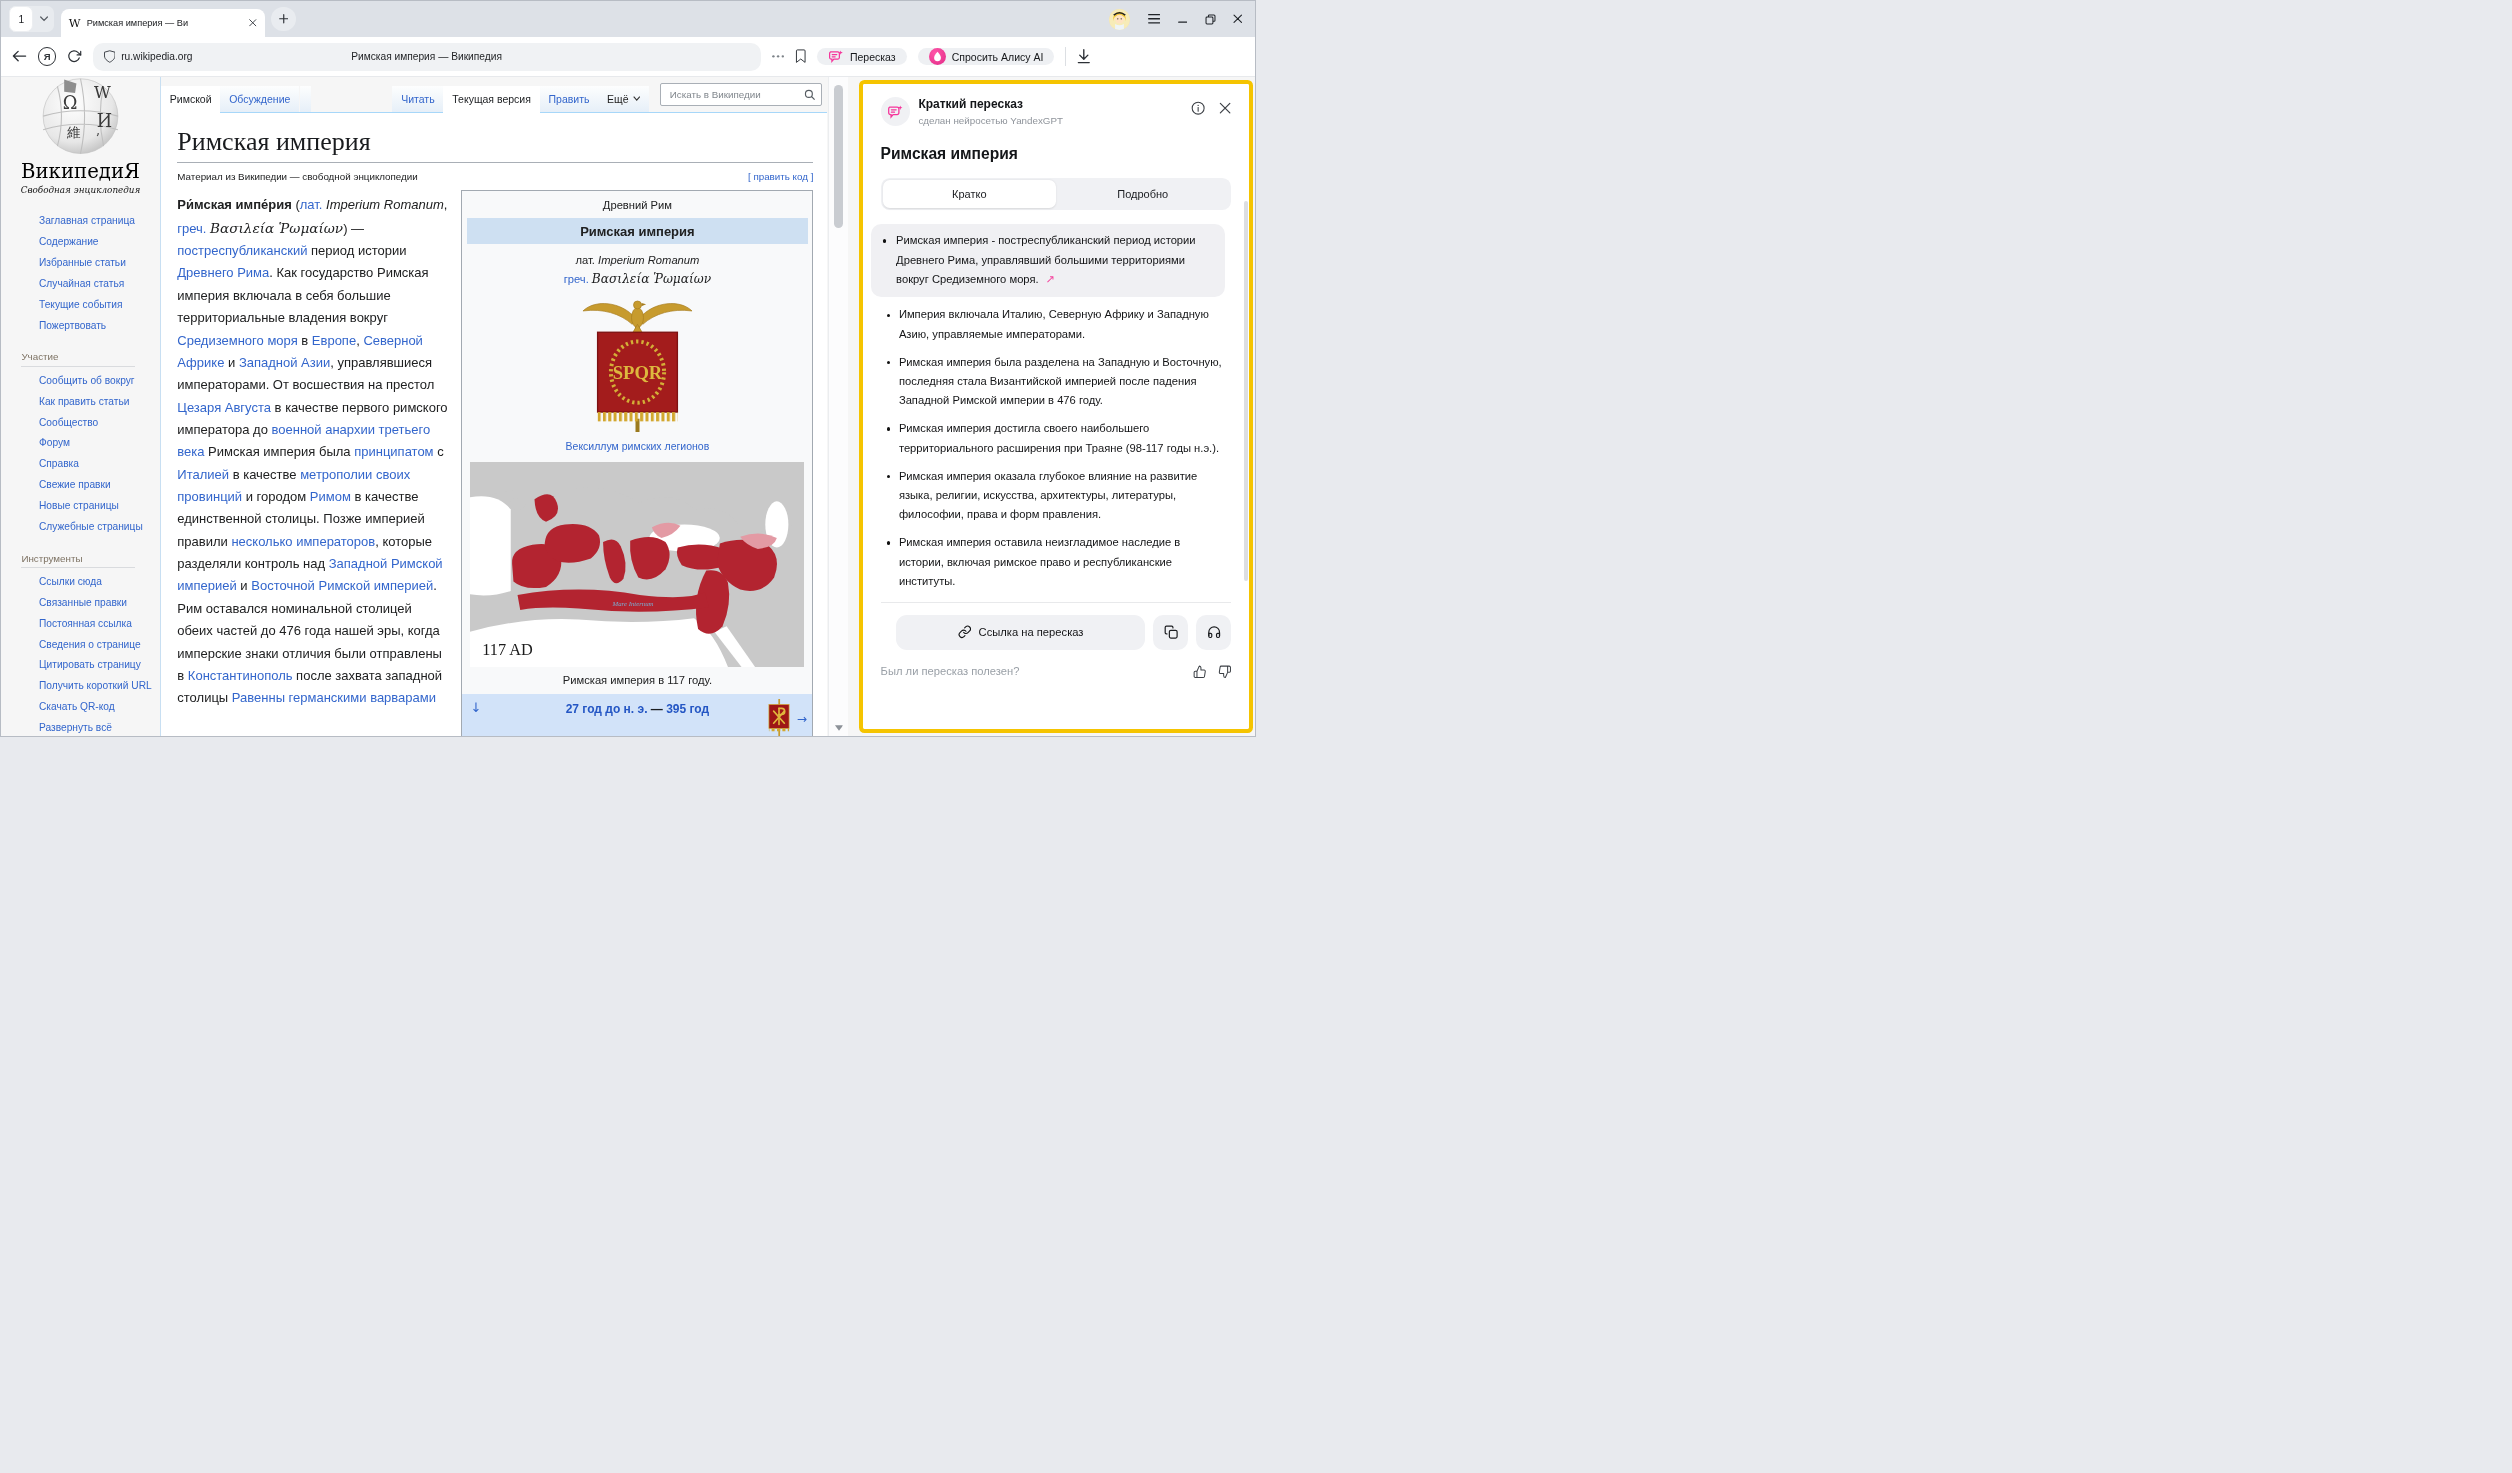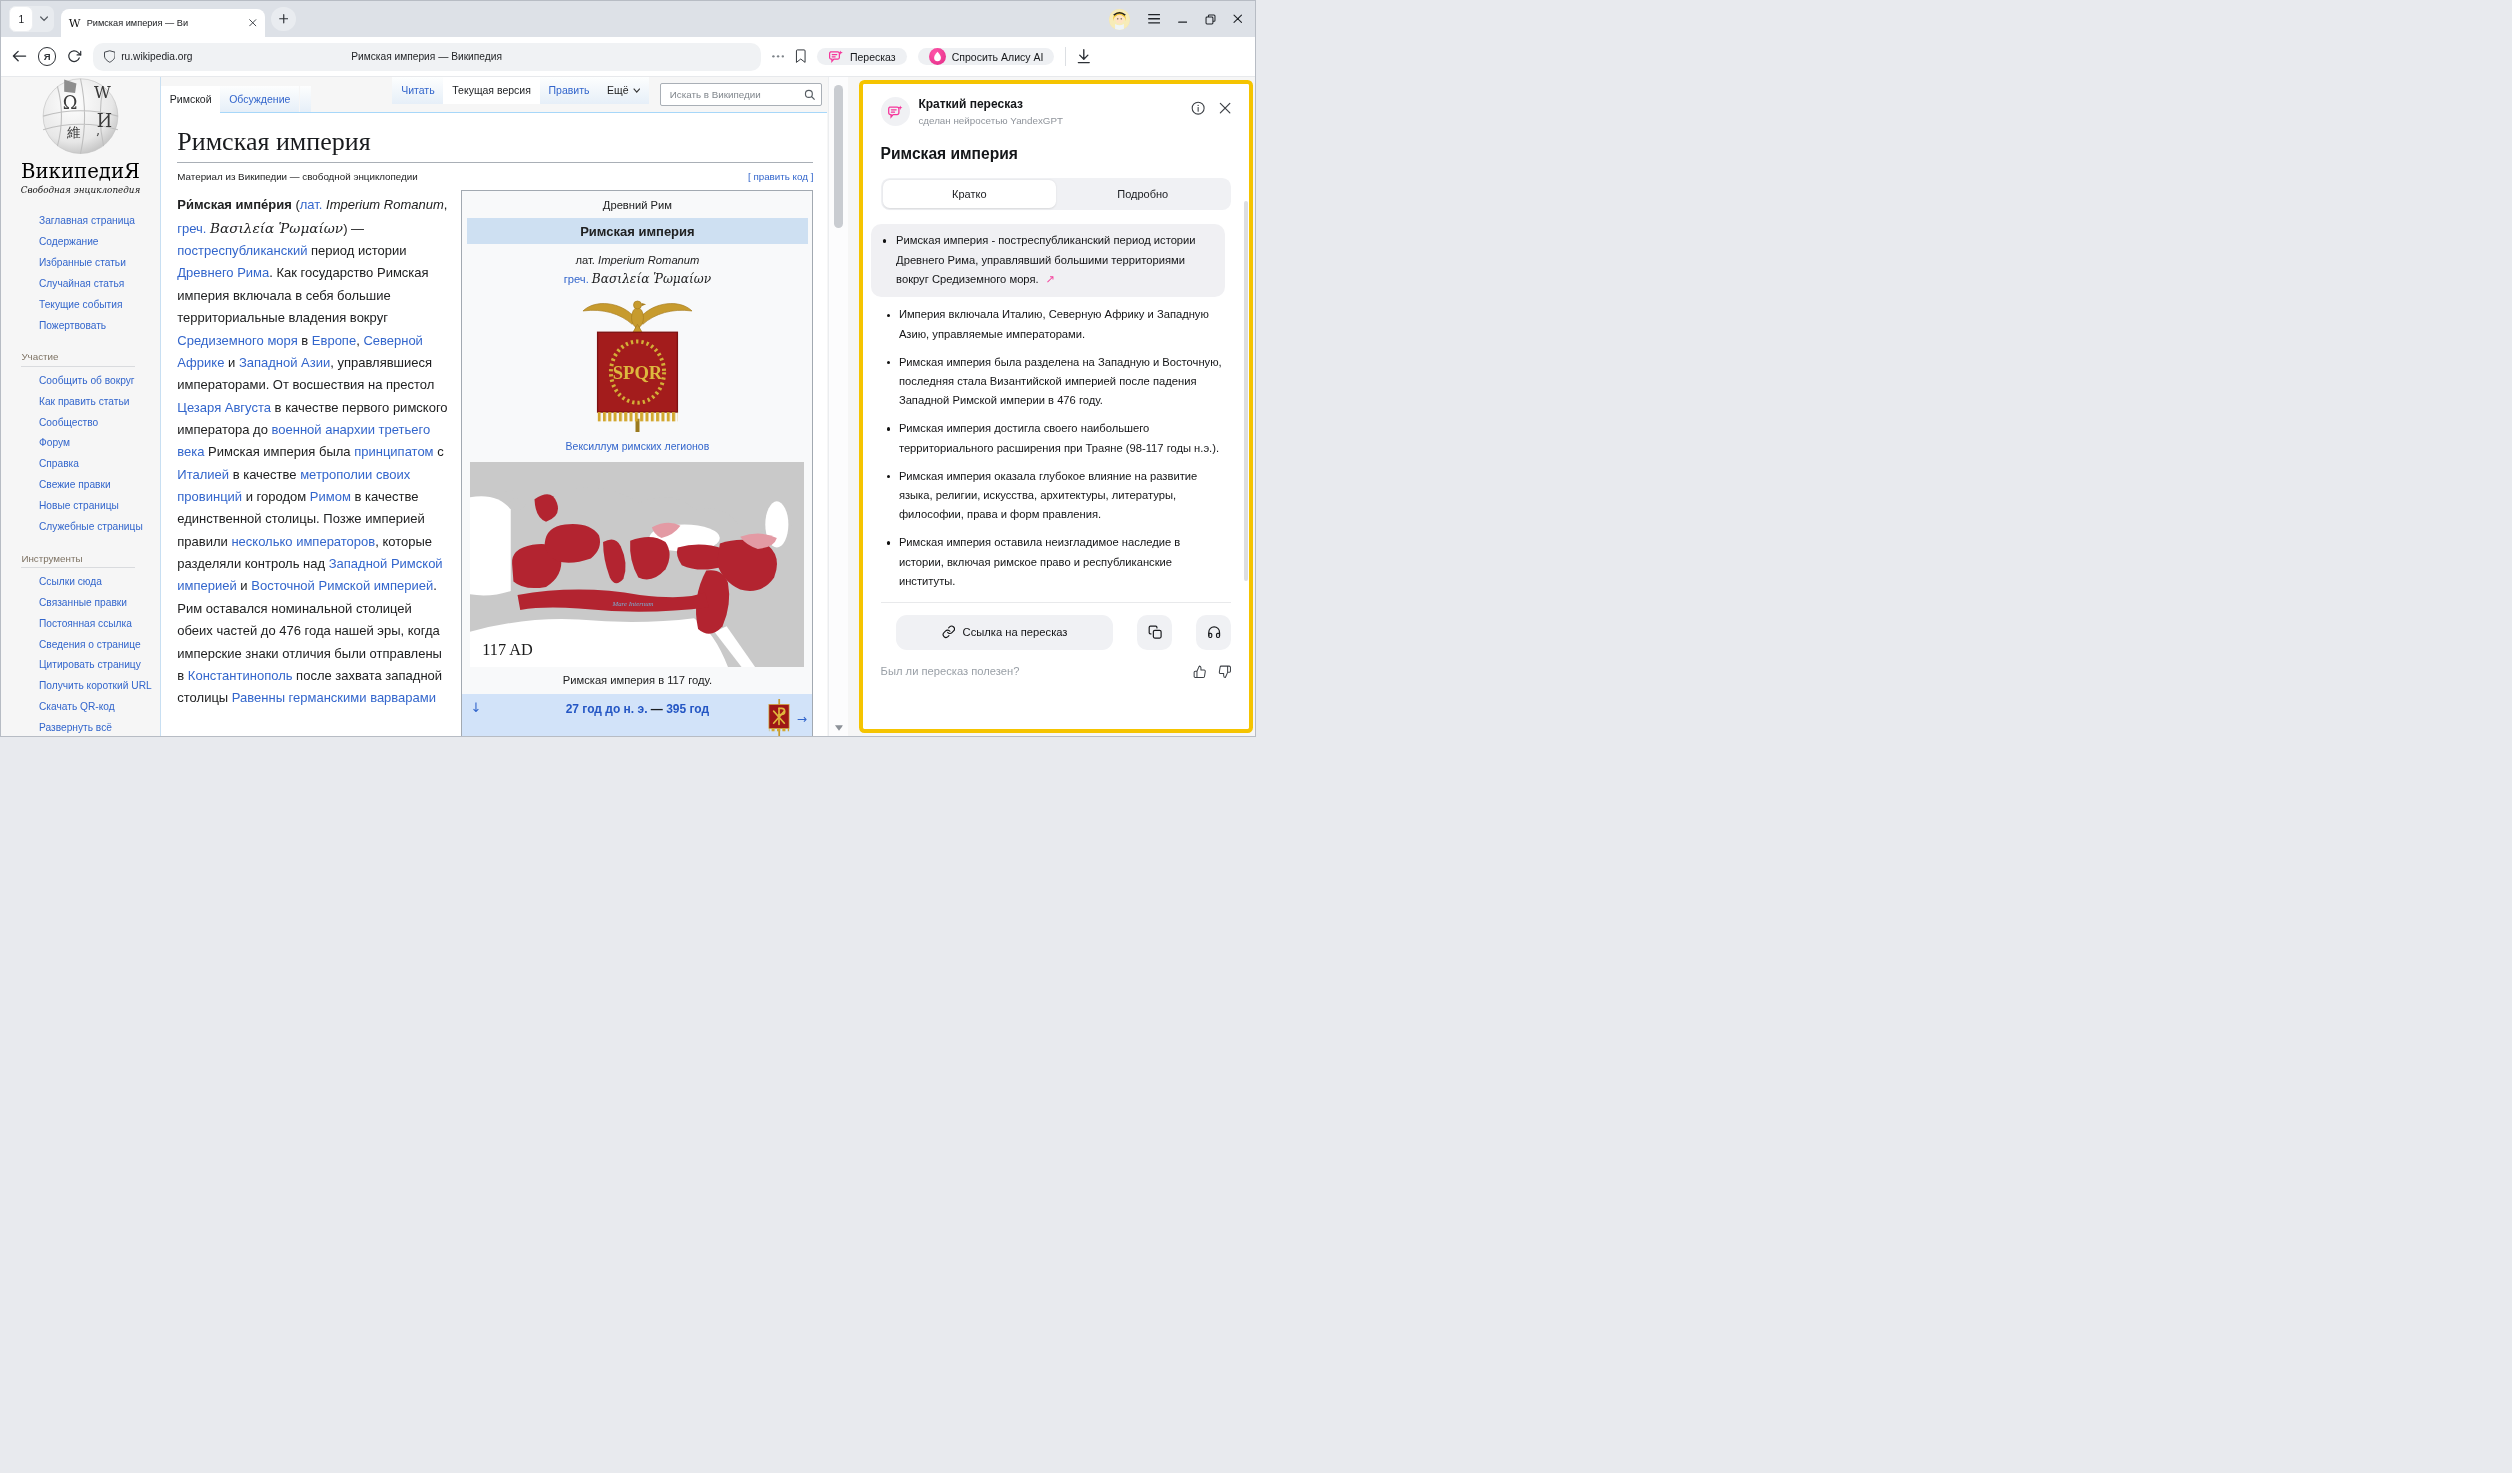--- a/index.html
+++ b/index.html
@@ -96,21 +96,21 @@
   .segmented{margin-top:15px;height:32px;background:#f0f1f4;border-radius:8.8px;display:flex;padding:2px;}
   .seg{flex:1;display:grid;place-items:center;font-size:11px;color:#1b1d21;border-radius:6.8px;cursor:pointer;}
   .seg.active{background:#fff;box-shadow:0 0.7px 2px rgba(0,0,0,.10);}
   .bullets{list-style:none;margin:13.6px 0 0;padding:0 6.8px 0 0;font-size:11.2px;line-height:1.72;color:#131416;}
   .bullets li{position:relative;padding-left:18.3px;margin-bottom:8.8px;}
   .bullets li::before{content:"";position:absolute;left:6.1px;top:8.1px;width:3.4px;height:3.4px;border-radius:50%;background:#111;}
   .bullets li.hl{background:#f0f0f3;border-radius:10.2px;padding:7.5px 11px 7.5px 25px;margin-left:-9.5px;}
   .bullets li.hl::before{left:11.5px;top:15.6px;}
   .arrow-link{color:#f5449e;font-family:"DejaVu Sans",sans-serif;margin-left:3.4px;cursor:pointer;}
   .p-div{border-top:0.7px solid #e8e9eb;margin-top:11px;}
-  .p-foot{display:flex;gap:24px;margin-top:11.5px;align-items:flex-start;margin-left:15px;}
+  .p-foot{display:flex;gap:8px;margin-top:11.5px;align-items:flex-start;margin-left:15px;}
   .link-btn{flex:1;height:35px;border-radius:11px;background:#f0f1f4;border:none;font-size:11.2px;color:#131416;
             display:flex;align-items:center;justify-content:center;gap:7.5px;cursor:pointer;font-family:"Liberation Sans",sans-serif;}
   .sq-btn{width:35px;height:35px;border-radius:10.2px;background:#f0f1f4;border:none;display:grid;place-items:center;cursor:pointer;color:#1b1d20;}
   .p-feedback{display:flex;align-items:center;margin-top:15px;color:#9aa0a7;font-size:11.2px;}
   .fb-icons{margin-left:auto;display:flex;gap:11px;color:#4e5358;}
   .panel-thumb{position:absolute;right:1.4px;top:117px;width:4.1px;height:380px;background:#dcdee2;border-radius:2px;cursor:pointer;}
   svg{display:block;}
 </style>
 </head>
 <body>
@@ -337,21 +337,21 @@
     </aside>
 
     <div class="content">
       <div class="tabsrow">
         <span id="tabs-left" style="display:flex;align-items:flex-end;height:100%;">
             <span class="wtab active">Римской</span>
             <span class="wtab link">Обсуждение</span>
           </span>
         <span class="tab-gap"></span>
           <span class="wtab stub"></span>
-        <span id="tabs-right" style="display:flex;height:100%;margin-left:81px;">
+        <span id="tabs-right" style="display:flex;align-items:flex-end;height:100%;margin-left:81px;">
             <span class="wtab link">Читать</span>
             <span class="wtab active">Текущая версия</span>
             <span class="wtab link">Править</span>
             <span class="wtab">Ещё<svg width="7.5" height="4.8" viewBox="0 0 11 7">
                 <path d="M1 1 L5.5 6 L10 1" fill="none" stroke="#333" stroke-width="1.6"></path>
               </svg></span>
           </span>
         <div class="searchbox">
           <input type="text" placeholder="Искать в Википедии" style="">
           <span>

